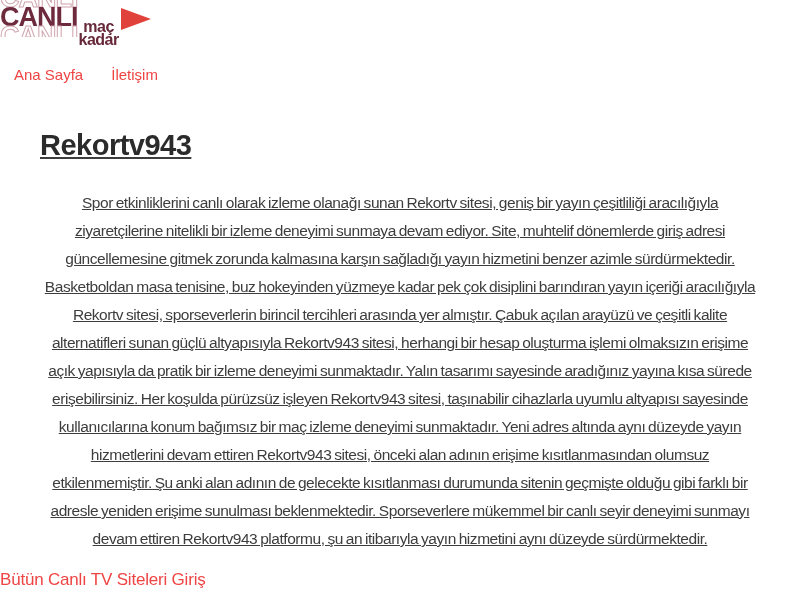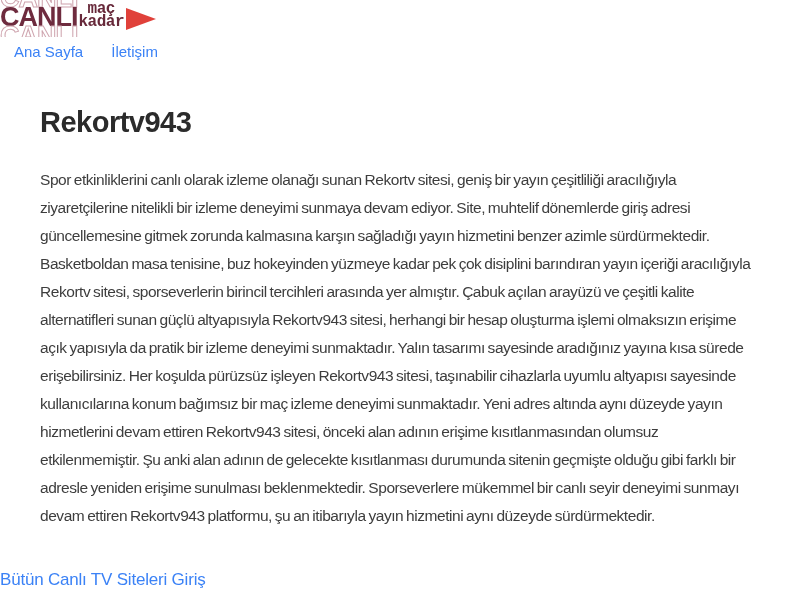--- a/index.html
+++ b/index.html
@@ -31,69 +31,70 @@
     line-height: 19px;
     letter-spacing: -1px;
   }
   .canli-echo {
     color: transparent;
     -webkit-text-stroke: 1px #cfa5af;
   }
   .canli-solid { color: #6e2b3e; }
   .tagline {
     display: flex; flex-direction: column;
-    margin-top: 3px;
+    margin-top: 20px;
     margin-left: 1px;
     font-weight: 700;
     font-size: 16px;
     line-height: 13px;
     letter-spacing: -0.5px;
     color: #67293a;
     text-align: center;
-    font-family: Liberation Mono, monospace;
   }
   .play-triangle {
     display: block;
     width: 0; height: 0;
     border-top: 11px solid transparent;
     border-bottom: 11px solid transparent;
     border-left: 30px solid #e0413a;
     margin-top: 8px;
     margin-left: 2px;
   }
 
   nav {
     display: flex;
     gap: 28px;
     padding-left: 14px;
     margin-top: 6px;
     font-size: 15px;
   }
   nav a, .footer-link {
-    color: #3b82f6;
+    color: #ef4444;
     text-decoration: none;
     cursor: pointer;
+    margin-top: 14px;
   }
 
   
-  main { margin: 16px 40px; }
+  main { margin: 16px 40px; text-decoration: underline; }
   h1 {
     margin-top: 46px;
     font-size: 29px;
     font-weight: 700;
     color: #2b2b2b;
     letter-spacing: -0.5px;
   }
   .article-text {
     margin-top: 27px;
     font-size: 15.5px;
     line-height: 28px;
     letter-spacing: -0.45px;
     word-spacing: -1px;
     color: #3d3d3d;
+    text-align: center;
   }
 
   
   .footer-link-wrap {
     position: absolute;
     left: 0; right: 0;
     bottom: 10px;
     text-align: left;
   }
   .footer-link { font-size: 17px; letter-spacing: -0.2px; }

